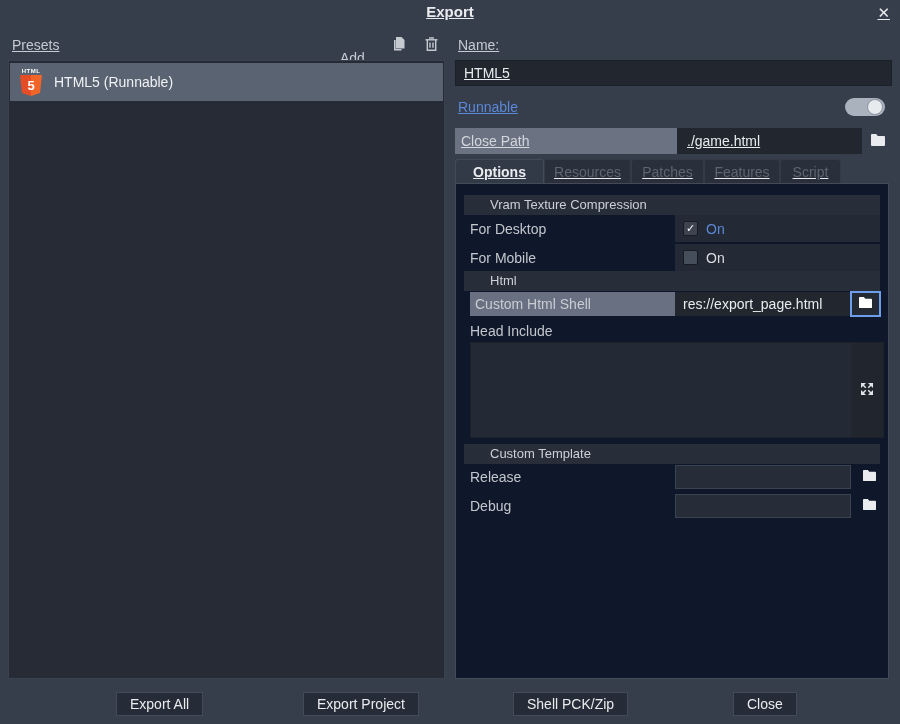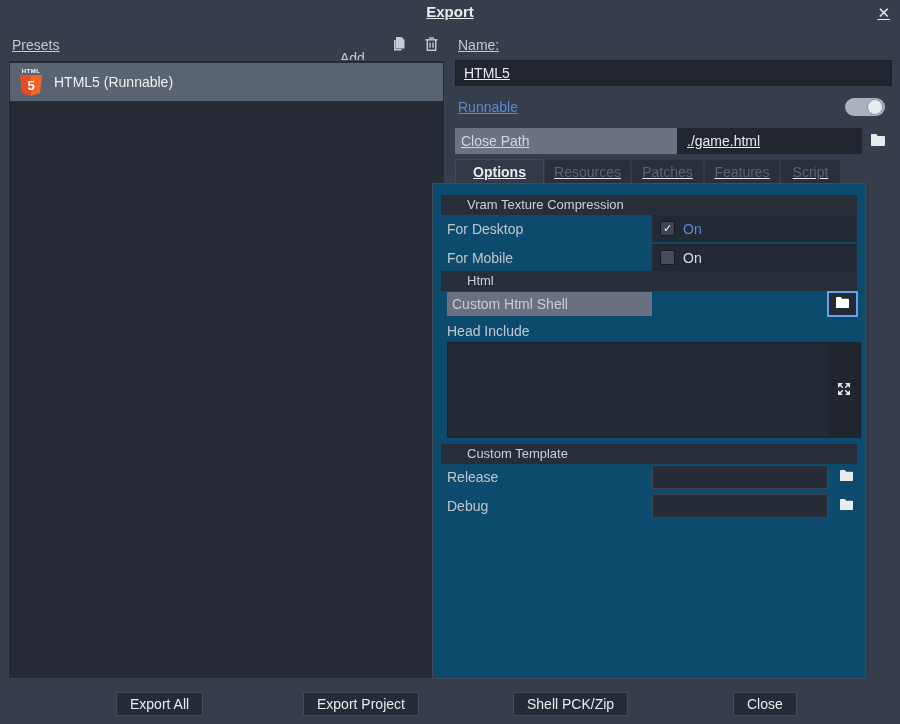--- a/index.html
+++ b/index.html
@@ -46,21 +46,21 @@
   .path-value { left:677px; top:128px; width:185px; height:26px; background:#21262f; color:#e9ebee; line-height:26px; padding-left:10px; }
   .path-folder { left:864px; top:128px; width:28px; height:26px; }
 
   
   .tabs { left:455px; top:158px; height:26px; display:flex; align-items:flex-end; }
   .tab { height:25px; line-height:24px; text-align:center; border:1px solid #343b47; border-bottom:none; border-radius:3px 3px 0 0; background:#2a303b; color:#5d6572; cursor:pointer; }
   .tab.active { background:#333a47; color:#e9ebee; font-weight:bold; border-color:#434b59; }
   .tab-0 { width:89px; } .tab-1 { width:87px; } .tab-2 { width:73px; } .tab-3 { width:76px; } .tab-4 { width:61px; }
 
   
-  .main-panel { left:432px; top:183px; width:434px; height:496px; background:#0c4a6e; border:1px solid #434b59; }
+  .main-panel { left:455px; top:183px; width:434px; height:496px; background:#0f172a; border:1px solid #434b59; }
   .sect { position:absolute; left:8px; right:8px; height:20px; background:#272d39; color:#ccd0d6; font-size:13px; line-height:20px; padding-left:26px; }
   .sect-vram { top:11px; } .sect-html { top:87px; } .sect-tmpl { top:260px; }
   .prop-label { position:absolute; left:14px; color:#c3c7cd; }
   .valcol { position:absolute; left:219px; right:8px; background:#232935; display:flex; align-items:center; padding-left:8px; gap:8px; }
   .row-desktop { top:31px; height:27px; }
   .row-mobile  { top:60px; height:27px; }
   .checkbox { width:15px; height:15px; border-radius:2px; border:1px solid #171b22; display:flex; align-items:center; justify-content:center; cursor:pointer; }
   .checkbox.checked { background:#3d434f; color:#fff; font-size:11px; font-weight:bold; }
   .checkbox.unchecked { background:#474e5b; color:transparent; }
   .on-blue { color:#5c88d8; cursor:pointer; }
@@ -161,20 +161,21 @@
 
   <div class="prop-label" style="top:66px;">For Mobile</div>
   <div class="valcol row-mobile">
     <span class="checkbox unchecked"></span>
     <span class="on-plain">On</span>
   </div>
 
   <div class="sect sect-html">Html</div>
 
   <div class="shell-label">Custom Html Shell</div>
+  <div class="shell-value">res://export_page.html</div>
   <div class="shell-folder">
     <span>
       <svg width="15" height="13" viewBox="0 0 16 14">
           <path d="M1 2 a1 1 0 0 1 1-1 h4.2 l1.6 2 h6.2 a1 1 0 0 1 1 1 v8 a1 1 0 0 1 -1 1 h-12 a1 1 0 0 1 -1-1 z" fill="#ffffff"></path>
         </svg>
     </span>
   </div>
 
   <div class="head-include-label">Head Include</div>
   <div class="head-include-area">

